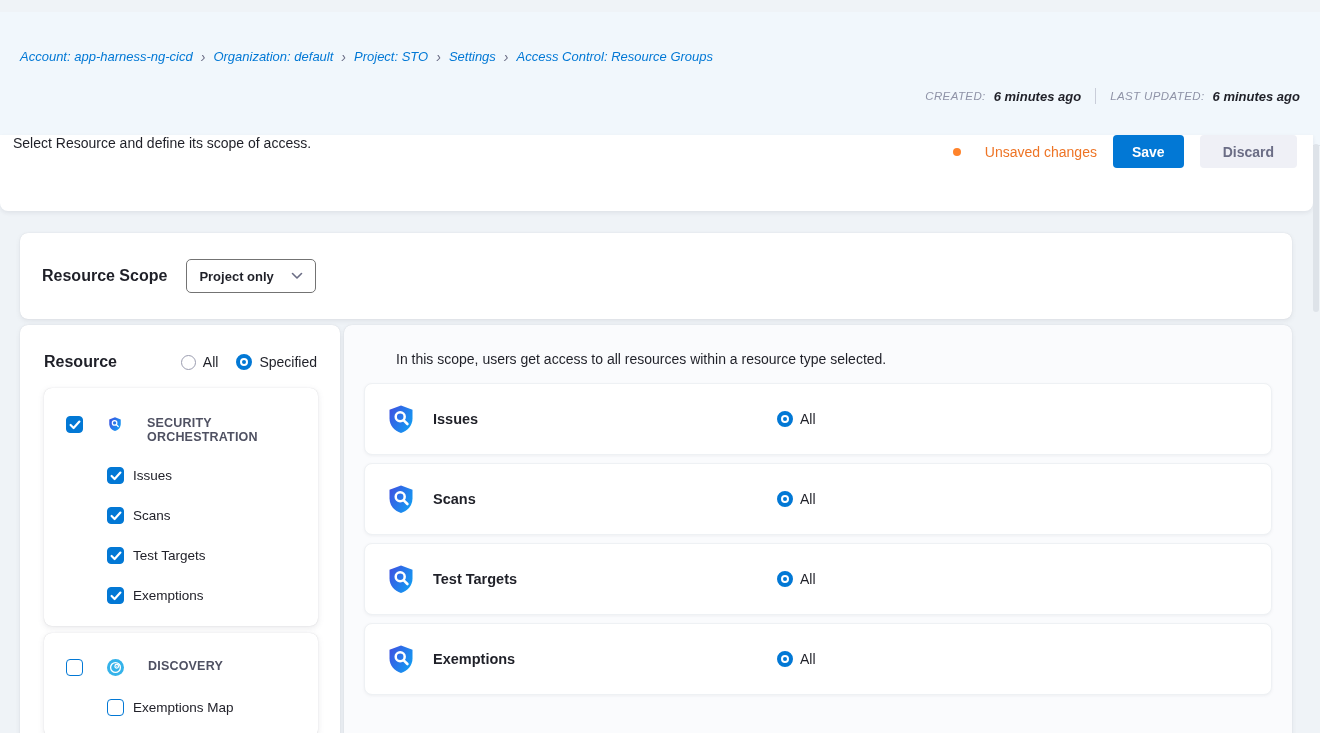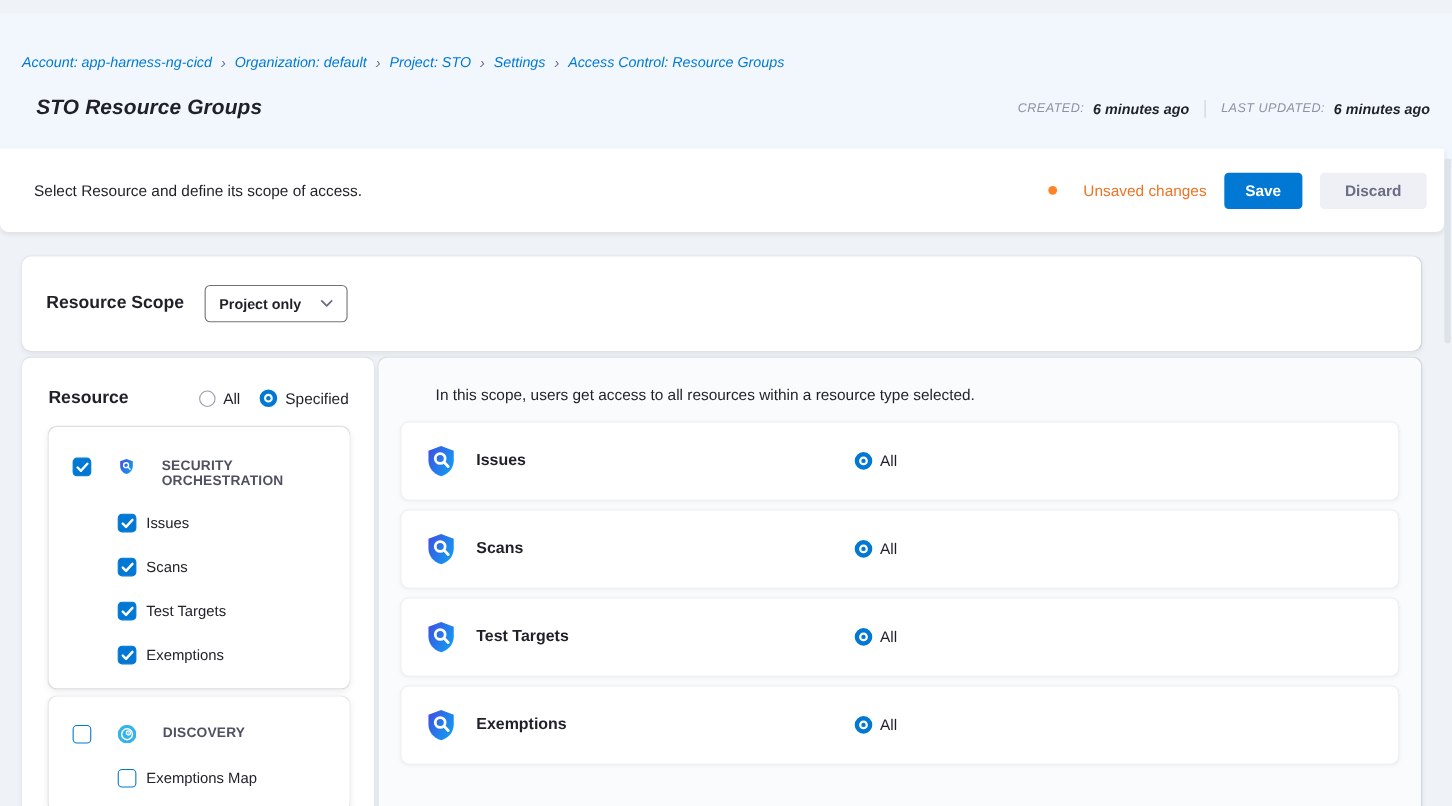--- a/index.html
+++ b/index.html
@@ -28,21 +28,21 @@
   .page-title { font-size:19px; font-weight:600; color:#1F2028; letter-spacing:.1px; }
   .meta { margin-left:auto; display:flex; align-items:center; gap:8px; font-size:13px; }
   .meta-label { color:#8F93A7; font-size:11.5px; letter-spacing:.4px; font-weight:500; }
   .meta-value { color:#1F2028; font-weight:600; }
   .meta-divider { width:1px; height:16px; background:#C9CDD9; margin:0 6px; }
   
   .toolbar {
     position:absolute; top:135px; left:0; width:1313px; height:76px;
     background:#fff; box-shadow:0 2px 4px rgba(40,41,61,.08);
     border-radius:0 0 8px 8px;
-    display:flex; align-items:center; padding:0 16px 0 31px;
+    display:flex; align-items:flex-start; padding:0 16px 0 13px;
   }
   .toolbar-desc { font-size:14px; color:#1F2028; }
   .toolbar-right { margin-left:auto; display:flex; align-items:center; gap:16px; }
   .unsaved { display:flex; align-items:center; gap:24px; font-size:14px; color:#EE7425; }
   .unsaved .dot { width:8px; height:8px; border-radius:50%; background:#FF832B; }
   .btn { height:33px; border:none; border-radius:4px; font-size:14px; font-weight:600;
          font-family:inherit; cursor:pointer; }
   .btn-primary { background:#0278D5; color:#fff; padding:0 19px; }
   .btn-secondary { background:#EFF0F6; color:#6B6D85; padding:0 23px; }
   
@@ -130,21 +130,20 @@
     <span class="sep">›</span>
     <a>Organization: default</a>
     <span class="sep">›</span>
     <a>Project: STO</a>
     <span class="sep">›</span>
     <a>Settings</a>
     <span class="sep">›</span>
     <a>Access Control: Resource Groups</a>
   </nav>
   <div class="title-row">
-    <h1 class="page-title">STO Resource Groups</h1>
     <div class="meta">
       <span class="meta-label">CREATED:</span>
       <span class="meta-value">6 minutes ago</span>
       <span class="meta-divider"></span>
       <span class="meta-label">LAST UPDATED:</span>
       <span class="meta-value">6 minutes ago</span>
     </div>
   </div>
 </header>
 

